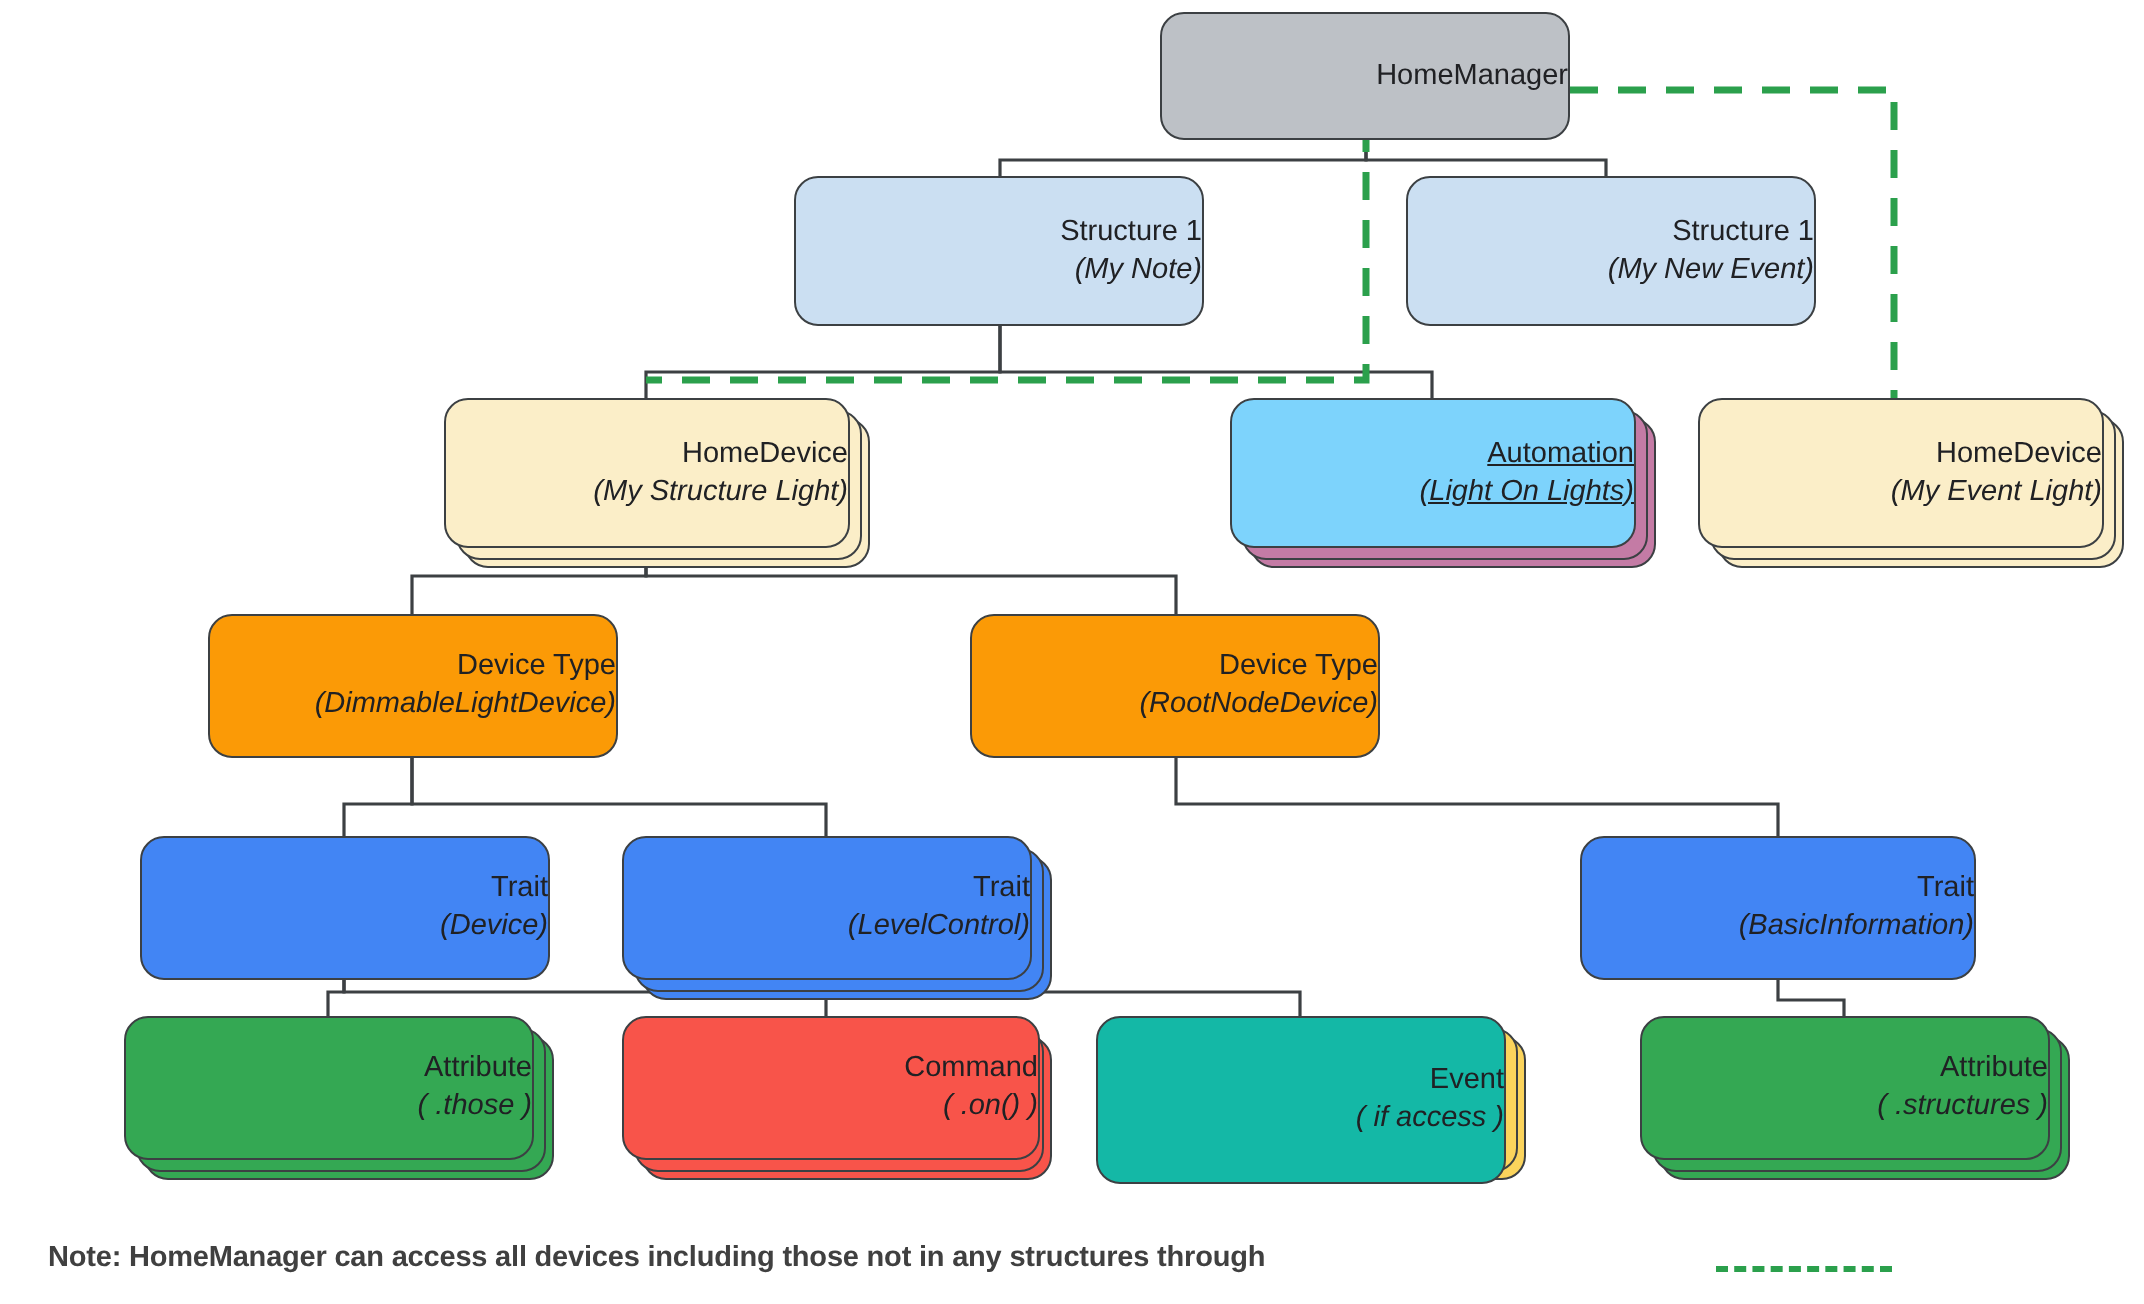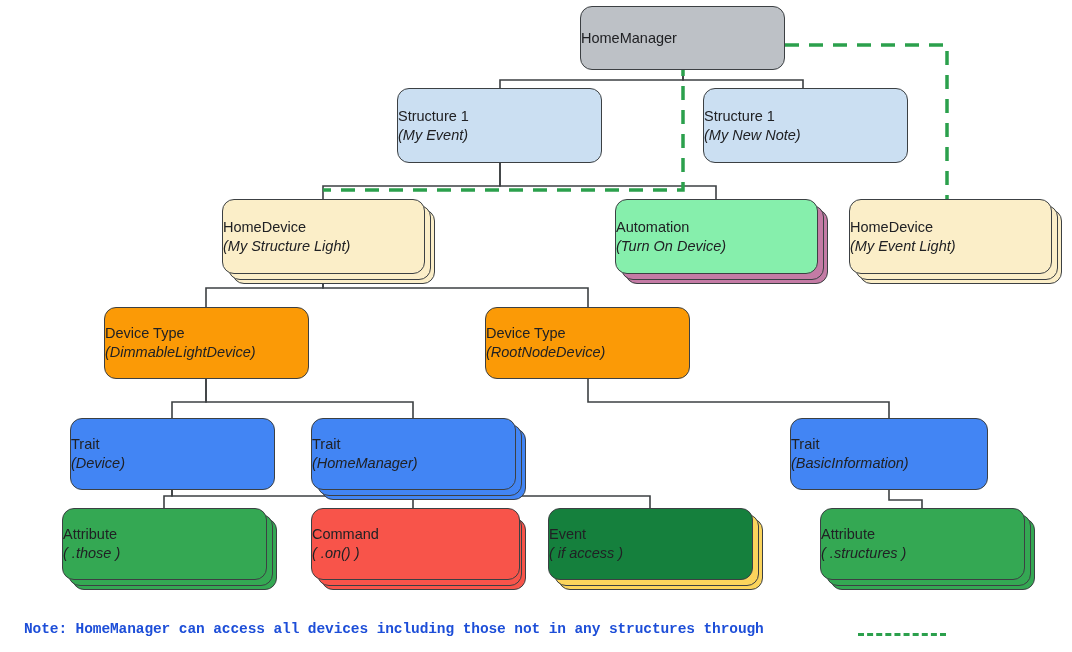--- a/index.html
+++ b/index.html
@@ -26,45 +26,44 @@
     height: 652px;
     pointer-events: none;
   }
   .node {
     position: absolute;
     box-sizing: border-box;
     border: 1.6px solid #3c4043;
     border-radius: 12px;
     display: flex;
     flex-direction: column;
-    align-items: flex-start;
+    align-items: flex-end;
     justify-content: center;
     text-align: center;
     line-height: 1.28;
     font-size: 14.5px;
     z-index: 3;
   }
   .node .l1 { display: block; }
   .node .l2 { display: block; font-style: italic; }
   
   .stack {
     position: absolute;
     box-sizing: border-box;
     border: 1.6px solid #3c4043;
     border-radius: 12px;
     z-index: 1;
   }
   .note {
     position: absolute;
     font-size: 14.5px;
     font-weight: bold;
-    color: #1d4ed8;
+    color: #404040;
     white-space: nowrap;
     letter-spacing: -0.1px;
-    font-family: Liberation Mono, monospace;
   }
   .legend-dash {
     position: absolute;
     height: 0;
     border-top: 3.5px dashed #2BA04C;
     z-index: 4;
   }
 </style>
 </head>
 <body>
@@ -88,37 +87,37 @@
       <path d="M 683 38 L 683 190 L 323 190" fill="none" stroke="#2BA04C" stroke-width="3.5" stroke-dasharray="14 10"></path>
       <path d="M 785 45 L 947 45 L 947 199" fill="none" stroke="#2BA04C" stroke-width="3.5" stroke-dasharray="14 10"></path>
     </svg>
 
   <div id="nodes">
       <div class="node single" style="left: 580px; top: 6px; width: 205px; height: 64px; background: rgb(189, 193, 198);">
         <span class="l1">HomeManager</span>
       </div>
       <div class="node" style="left: 397px; top: 88px; width: 205px; height: 75px; background: rgb(203, 223, 242);">
         <span class="l1">Structure 1</span>
-        <span class="l2">(My Event)</span>
+        <span class="l2">(My Note)</span>
       </div>
       <div class="node" style="left: 703px; top: 88px; width: 205px; height: 75px; background: rgb(203, 223, 242);">
         <span class="l1">Structure 1</span>
-        <span class="l2">(My New Note)</span>
+        <span class="l2">(My New Event)</span>
       </div>
       <div class="stack" style="left: 232px; top: 209px; width: 203px; height: 75px; background: rgb(251, 238, 200);"></div>
       <div class="stack" style="left: 228px; top: 205px; width: 203px; height: 75px; background: rgb(251, 238, 200);"></div>
       <div class="node" style="left: 222px; top: 199px; width: 203px; height: 75px; background: rgb(251, 238, 200);">
         <span class="l1">HomeDevice</span>
         <span class="l2">(My Structure Light)</span>
       </div>
       <div class="stack" style="left: 625px; top: 209px; width: 203px; height: 75px; background: rgb(196, 123, 165);"></div>
       <div class="stack" style="left: 621px; top: 205px; width: 203px; height: 75px; background: rgb(196, 123, 165);"></div>
-      <div class="node" style="left: 615px; top: 199px; width: 203px; height: 75px; background: #86efac;">
+      <div class="node" style="left: 615px; top: 199px; width: 203px; height: 75px; background: #7dd3fc; text-decoration: underline;">
         <span class="l1">Automation</span>
-        <span class="l2">(Turn On Device)</span>
+        <span class="l2">(Light On Lights)</span>
       </div>
       <div class="stack" style="left: 859px; top: 209px; width: 203px; height: 75px; background: rgb(251, 238, 200);"></div>
       <div class="stack" style="left: 855px; top: 205px; width: 203px; height: 75px; background: rgb(251, 238, 200);"></div>
       <div class="node" style="left: 849px; top: 199px; width: 203px; height: 75px; background: rgb(251, 238, 200);">
         <span class="l1">HomeDevice</span>
         <span class="l2">(My Event Light)</span>
       </div>
       <div class="node" style="left: 104px; top: 307px; width: 205px; height: 72px; background: rgb(251, 154, 6);">
         <span class="l1">Device Type</span>
         <span class="l2">(DimmableLightDevice)</span>
@@ -128,41 +127,41 @@
         <span class="l2">(RootNodeDevice)</span>
       </div>
       <div class="node" style="left: 70px; top: 418px; width: 205px; height: 72px; background: rgb(66, 133, 244);">
         <span class="l1">Trait</span>
         <span class="l2">(Device)</span>
       </div>
       <div class="stack" style="left: 321px; top: 428px; width: 205px; height: 72px; background: rgb(66, 133, 244);"></div>
       <div class="stack" style="left: 317px; top: 424px; width: 205px; height: 72px; background: rgb(66, 133, 244);"></div>
       <div class="node" style="left: 311px; top: 418px; width: 205px; height: 72px; background: rgb(66, 133, 244);">
         <span class="l1">Trait</span>
-        <span class="l2">(HomeManager)</span>
+        <span class="l2">(LevelControl)</span>
       </div>
       <div class="node" style="left: 790px; top: 418px; width: 198px; height: 72px; background: rgb(66, 133, 244);">
         <span class="l1">Trait</span>
         <span class="l2">(BasicInformation)</span>
       </div>
       <div class="stack" style="left: 72px; top: 518px; width: 205px; height: 72px; background: rgb(52, 168, 83);"></div>
       <div class="stack" style="left: 68px; top: 514px; width: 205px; height: 72px; background: rgb(52, 168, 83);"></div>
       <div class="node" style="left: 62px; top: 508px; width: 205px; height: 72px; background: rgb(52, 168, 83);">
         <span class="l1">Attribute</span>
         <span class="l2">( .those )</span>
       </div>
       <div class="stack" style="left: 321px; top: 518px; width: 205px; height: 72px; background: rgb(248, 84, 74);"></div>
       <div class="stack" style="left: 317px; top: 514px; width: 205px; height: 72px; background: rgb(248, 84, 74);"></div>
       <div class="node" style="left: 311px; top: 508px; width: 209px; height: 72px; background: rgb(248, 84, 74);">
         <span class="l1">Command</span>
         <span class="l2">( .on() )</span>
       </div>
       <div class="stack" style="left: 558px; top: 518px; width: 205px; height: 72px; background: rgb(251, 212, 92);"></div>
       <div class="stack" style="left: 554px; top: 514px; width: 205px; height: 72px; background: rgb(251, 212, 92);"></div>
-      <div class="node" style="left: 548px; top: 508px; width: 205px; height: 72px; background: #15803d;">
+      <div class="node" style="left: 548px; top: 508px; width: 205px; height: 84px; background: #14b8a6;">
         <span class="l1">Event</span>
         <span class="l2">( if access )</span>
       </div>
       <div class="stack" style="left: 830px; top: 518px; width: 205px; height: 72px; background: rgb(52, 168, 83);"></div>
       <div class="stack" style="left: 826px; top: 514px; width: 205px; height: 72px; background: rgb(52, 168, 83);"></div>
       <div class="node" style="left: 820px; top: 508px; width: 205px; height: 72px; background: rgb(52, 168, 83);">
         <span class="l1">Attribute</span>
         <span class="l2">( .structures )</span>
       </div>
     </div>

